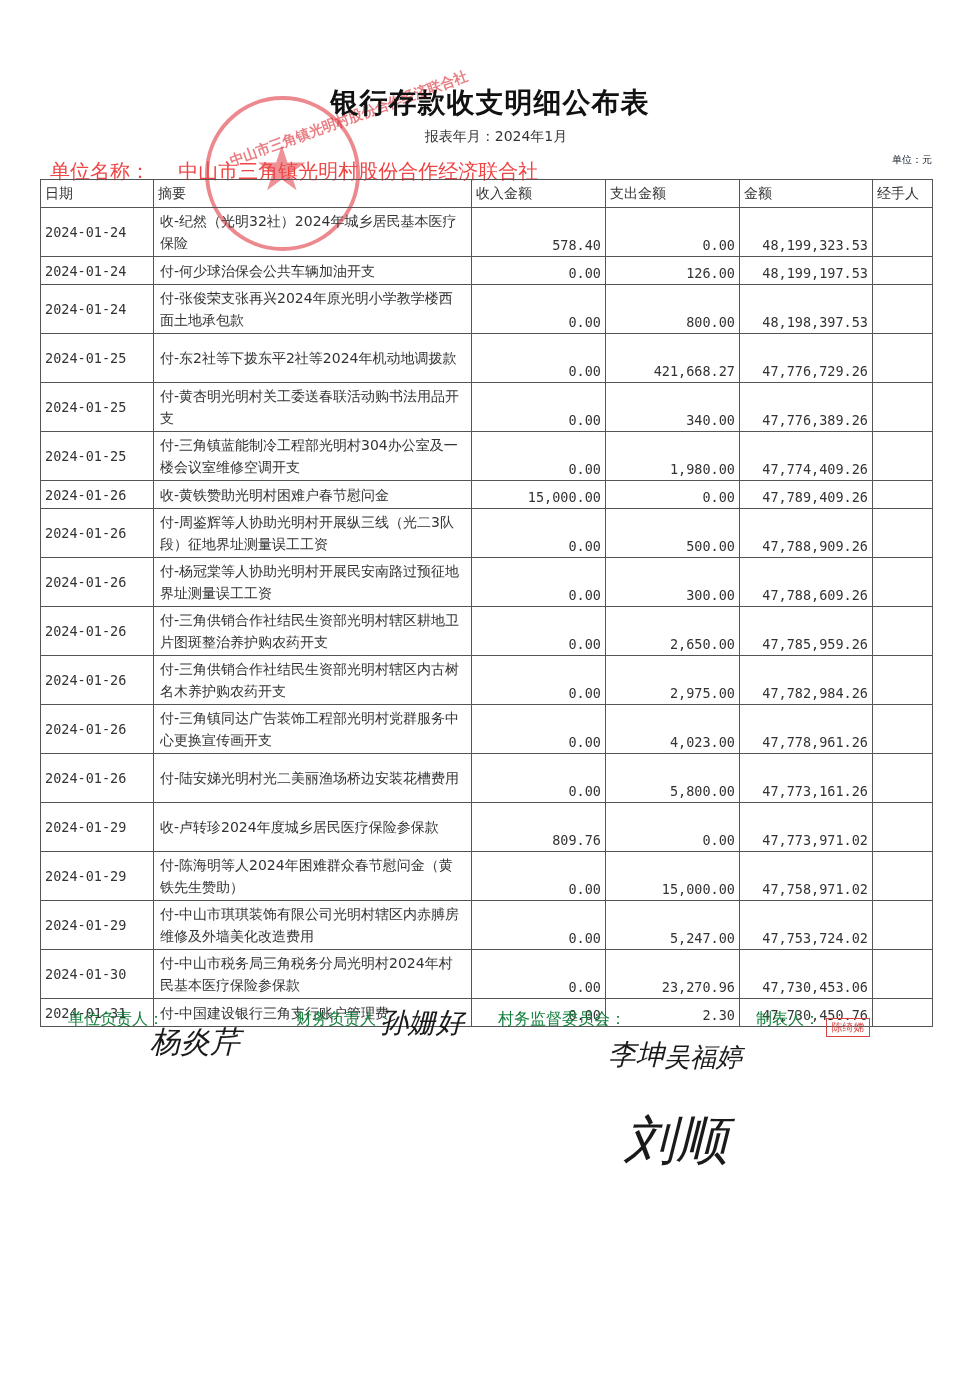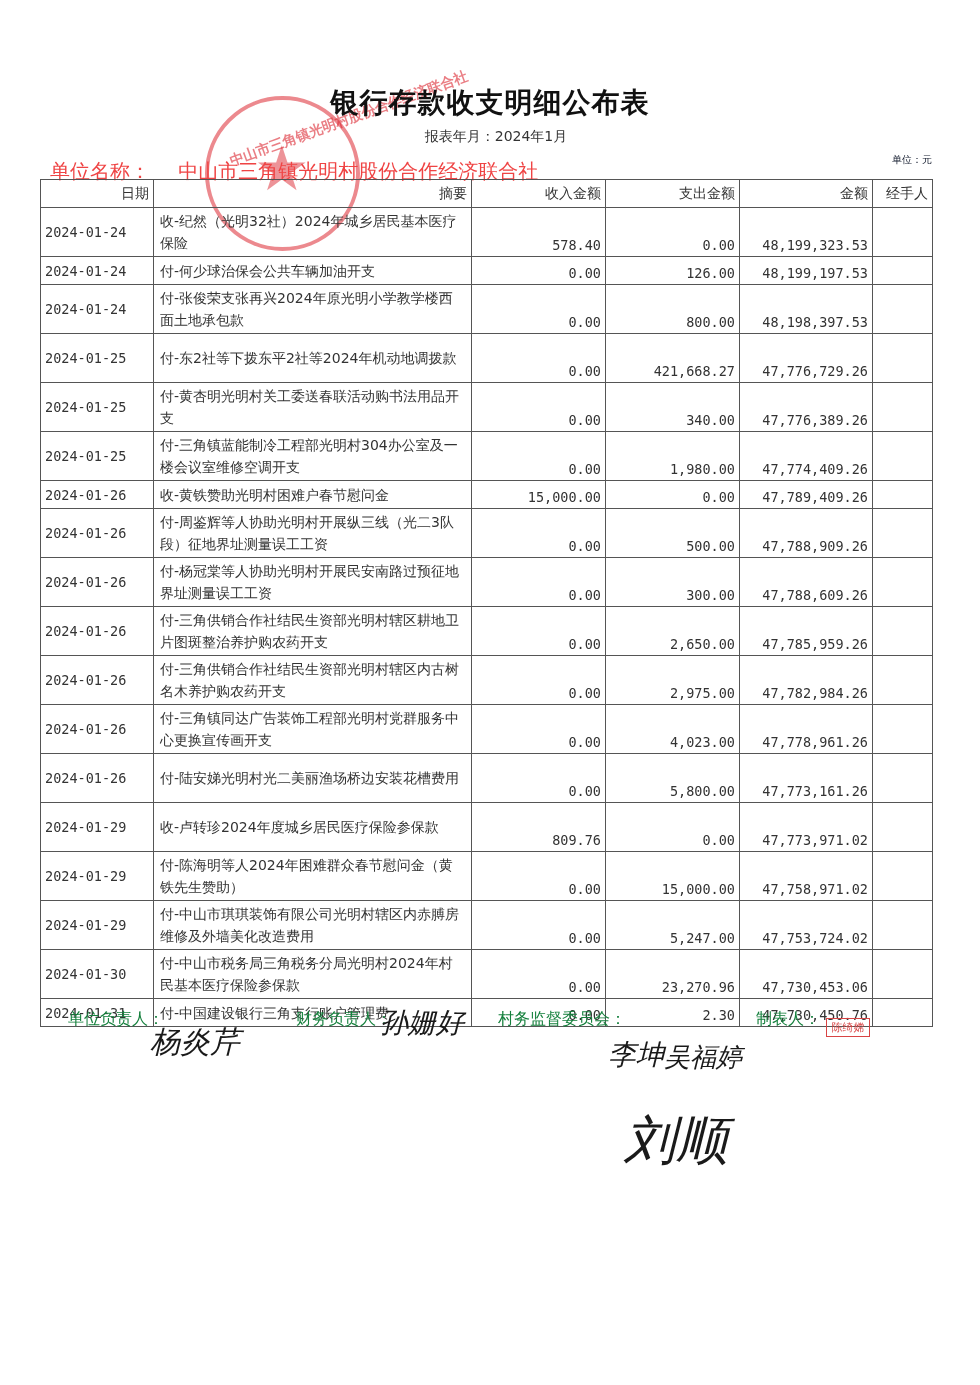--- a/index.html
+++ b/index.html
@@ -4,21 +4,21 @@
 <style>
   html, body { margin: 0; padding: 0; background: #ffffff; }
   body { width: 980px; height: 1385px; position: relative; overflow: hidden; font-family: "DejaVu Sans", "Liberation Sans", sans-serif; color: #222; }
   .title { position: absolute; left: 0; width: 980px; top: 84px; text-align: center; font-size: 28px; font-weight: bold; letter-spacing: 1px; color: #111; }
   .period { position: absolute; left: 0; width: 980px; top: 128px; text-align: center; font-size: 14px; color: #333; padding-left: 12px; box-sizing: border-box; }
   .unit-name { position: absolute; left: 50px; top: 158px; font-size: 20px; color: #ef4444; }
   .unit-name .lbl { margin-right: 22px; }
   .currency { position: absolute; right: 48px; top: 153px; font-size: 10px; color: #0f172a; margin-left: 28px; }
   table.ledger { position: absolute; left: 40px; top: 179px; width: 892px; border-collapse: collapse; table-layout: fixed; font-size: 14px; }
   table.ledger th, table.ledger td { border: 1.4px solid #555; padding: 0 4px; }
-  table.ledger th { font-weight: normal; height: 27px; text-align: right; color: #333; }
+  table.ledger th { font-weight: normal; height: 27px; text-align: left; color: #333; }
   table.ledger td.date { font-family: "DejaVu Sans Mono", "Liberation Mono", monospace; font-size: 13.5px; color: #333; }
   table.ledger td.desc { text-align: left; line-height: 22px; padding: 2px 6px; color: #333; }
   table.ledger td.num { text-align: right; vertical-align: bottom; font-family: "DejaVu Sans Mono", "Liberation Mono", monospace; font-size: 13.5px; color: #333; padding-bottom: 3px; }
   tr.two-line td { height: 44px; }
   tr.one-line td { height: 23px; }
   .footer-label { position: absolute; top: 1009px; font-size: 16px; color: #15803d; }
   .sig { position: absolute; font-family: "DejaVu Serif", serif; font-style: italic; color: #1a1a1a; }
   .stamp-round { position: absolute; left: 205px; top: 96px; width: 155px; height: 155px; border-radius: 50%; border: 4px solid rgba(220,40,50,0.55); box-sizing: border-box; }
   .stamp-round .star { position: absolute; left: 45px; top: 38px; font-size: 62px; color: rgba(220,40,50,0.5); line-height: 1; }
   .stamp-round .ring-text { position: absolute; left: 14px; top: 10px; font-size: 14px; color: rgba(220,40,50,0.6); font-weight: bold; transform: rotate(-20deg); white-space: nowrap; }

